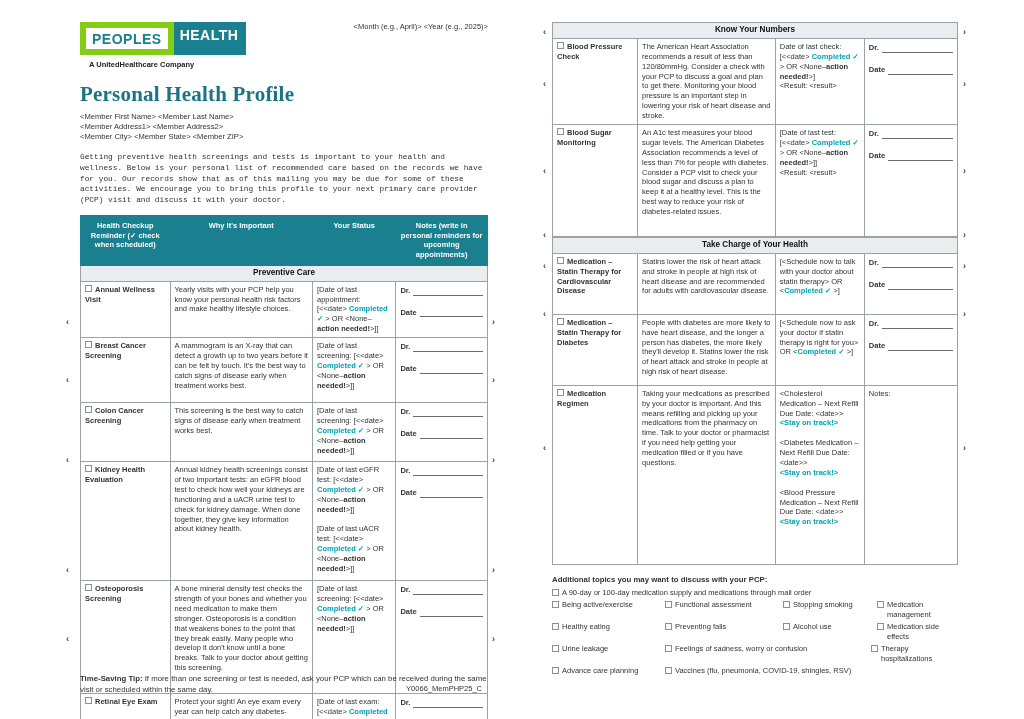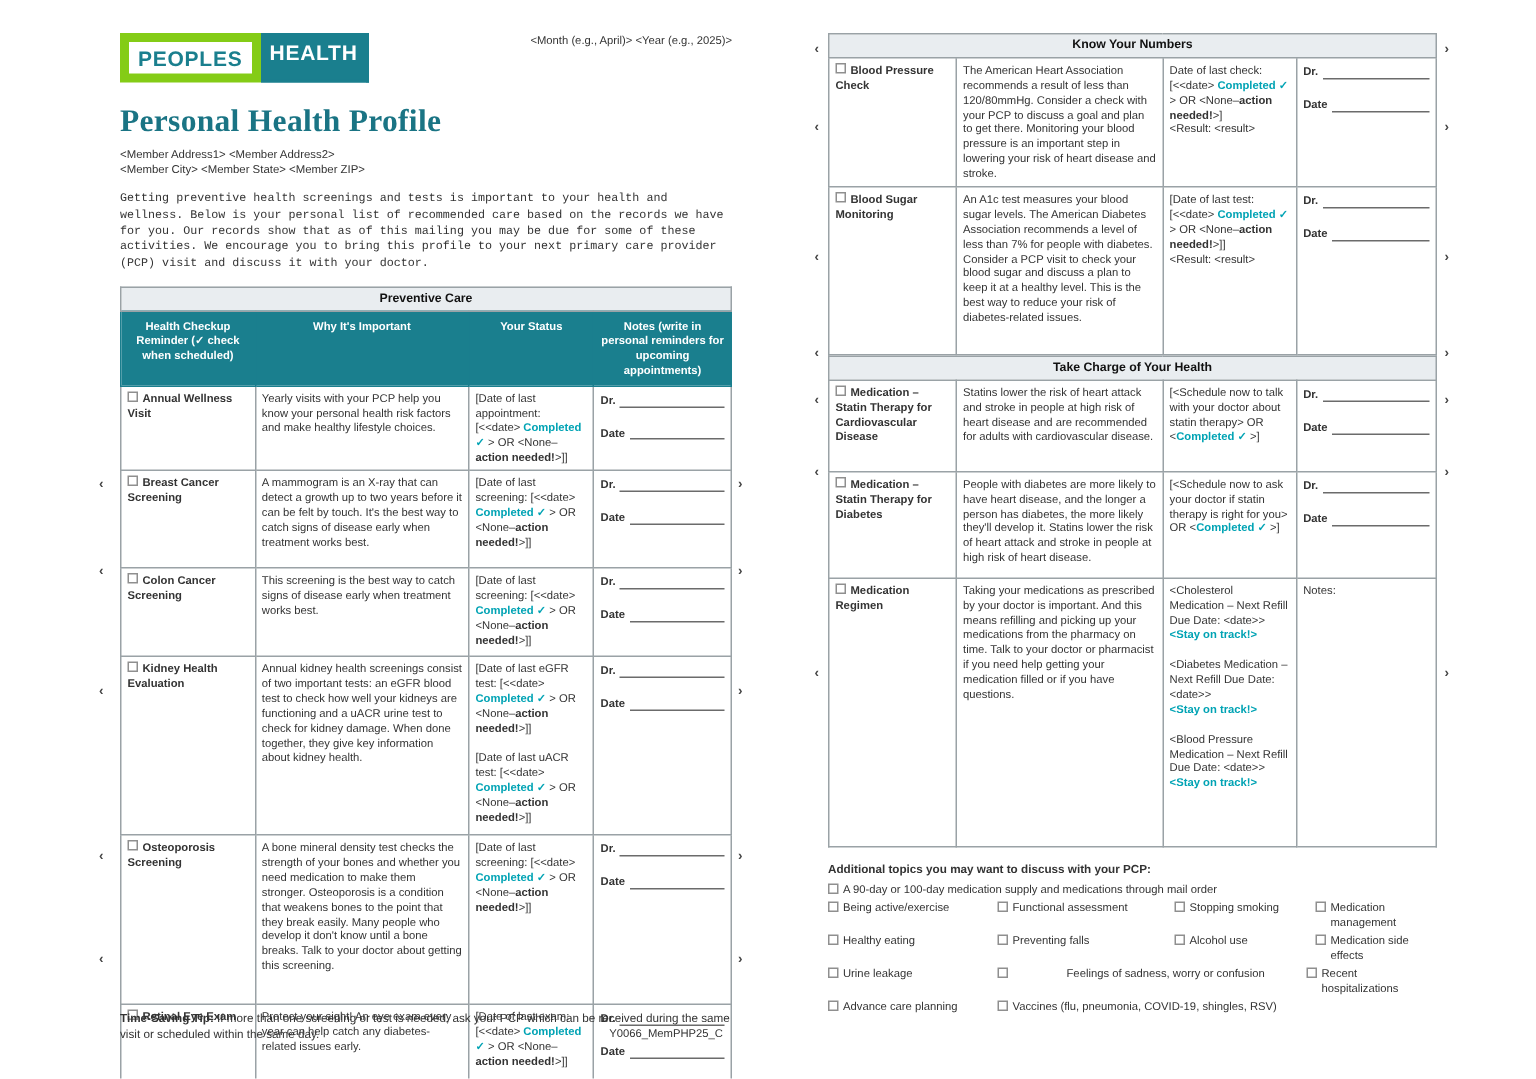--- a/index.html
+++ b/index.html
@@ -61,62 +61,64 @@
   .footer{position:absolute;top:652px;left:0;width:100%;font-size:7.8px;line-height:1.35;}
   .footer .code{position:absolute;right:6px;top:10px;font-size:7.5px;color:#333;}
 
   
   .topics{margin-top:10px;font-size:7.5px;line-height:1.3;}
   .topics-title{font-weight:bold;font-size:7.8px;margin-bottom:3px;}
   .t-row{display:flex;margin-bottom:2.5px;align-items:flex-start;}
   .t-item{display:flex;align-items:flex-start;padding-right:6px;}
   .t-item .cb{margin-top:1px;flex:none;}
   .w1{width:107px;flex:none;} .w2{width:112px;flex:none;} .w3{width:88px;flex:none;}
-  .w2w{width:200px;flex:none;gap:36px;}
+  .w2w{width:200px;flex:none;}
 
   .chev{position:absolute;font-size:9px;color:#444;line-height:1;font-weight:bold;}
 </style>
 </head>
 <body>
 
 <div class="page" id="page-left">
 
   <div class="logo-row">
     <div class="logo-box">
       <span class="logo-peoples">PEOPLES</span>
       <span class="logo-health">HEALTH</span>
     </div>
   </div>
+  <div class="logo-tagline">A UnitedHealthcare Company</div>
   <div class="issue-date">&lt;Month (e.g., April)&gt; &lt;Year (e.g., 2025)&gt;</div>
 
   <div class="doc-title">Personal Health Profile</div>
 
   <div class="member-block">
+    <div>&lt;Member First Name&gt; &lt;Member Last Name&gt;</div>
     <div>&lt;Member Address1&gt; &lt;Member Address2&gt;</div>
     <div>&lt;Member City&gt; &lt;Member State&gt; &lt;Member ZIP&gt;</div>
   </div>
 
   <div class="intro">Getting preventive health screenings and tests is important to your health and wellness. Below is your personal list of recommended care based on the records we have for you. Our records show that as of this mailing you may be due for some of these activities. We encourage you to bring this profile to your next primary care provider (PCP) visit and discuss it with your doctor.</div>
 
   <table class="tbl-left">
     <colgroup>
         <col style="width:22%">
         <col style="width:35%">
         <col style="width:20.5%">
         <col style="width:22.5%">
       </colgroup>
     <tbody>
         <tr>
-      <td class="section-bar" colspan="4">Preventive Care</td>
-    </tr>
-    <tr>
       <th class="main-h">Health Checkup Reminder (✓ check when scheduled)</th>
       <th class="main-h">Why It's Important</th>
       <th class="main-h">Your Status</th>
       <th class="main-h">Notes (write in personal reminders for upcoming appointments)</th>
+    </tr>
+    <tr>
+      <td class="section-bar" colspan="4">Preventive Care</td>
     </tr>
 
     <tr class="h48">
       <td class="c-title"><span class="cb"></span><span>Annual Wellness Visit</span></td>
       <td>Yearly visits with your PCP help you know your personal health risk factors and make healthy lifestyle choices.</td>
       <td class="c-status"><span class="seg-n">[Date of last appointment: [&lt;&lt;date&gt; </span><span class="seg-c">Completed ✓</span><span class="seg-n"> &gt; OR &lt;None–</span><span class="seg-b">action needed!</span><span class="seg-n">&gt;]]</span></td>
       <td>
         <div class="nl">
               <span>Dr.</span>
               <span class="line"></span>
@@ -384,21 +386,21 @@
       <span class="t-item w1">
           <span class="cb"></span>
           <span>Urine leakage</span>
         </span>
       <span class="t-item w2w">
           <span class="cb"></span>
           <span>Feelings of sadness, worry or confusion</span>
         </span>
       <span class="t-item">
           <span class="cb"></span>
-          <span>Recent hospitalizations</span>
+          <span>Therapy hospitalizations</span>
         </span>
     </div>
     <div class="t-row">
       <span class="t-item w1">
           <span class="cb"></span>
           <span>Advance care planning</span>
         </span>
       <span class="t-item">
           <span class="cb"></span>
           <span>Vaccines (flu, pneumonia, COVID-19, shingles, RSV)</span>

